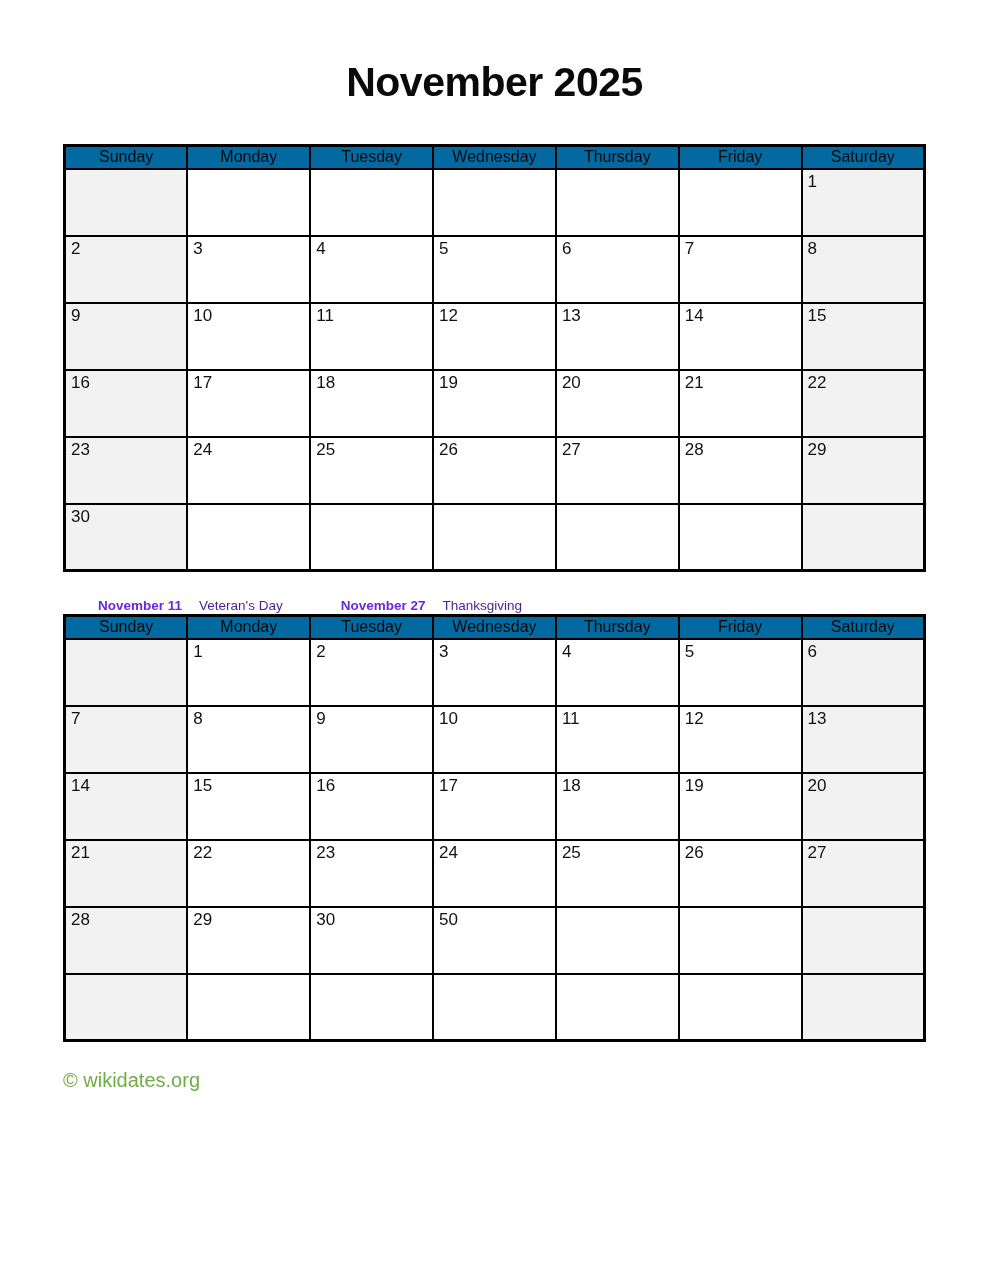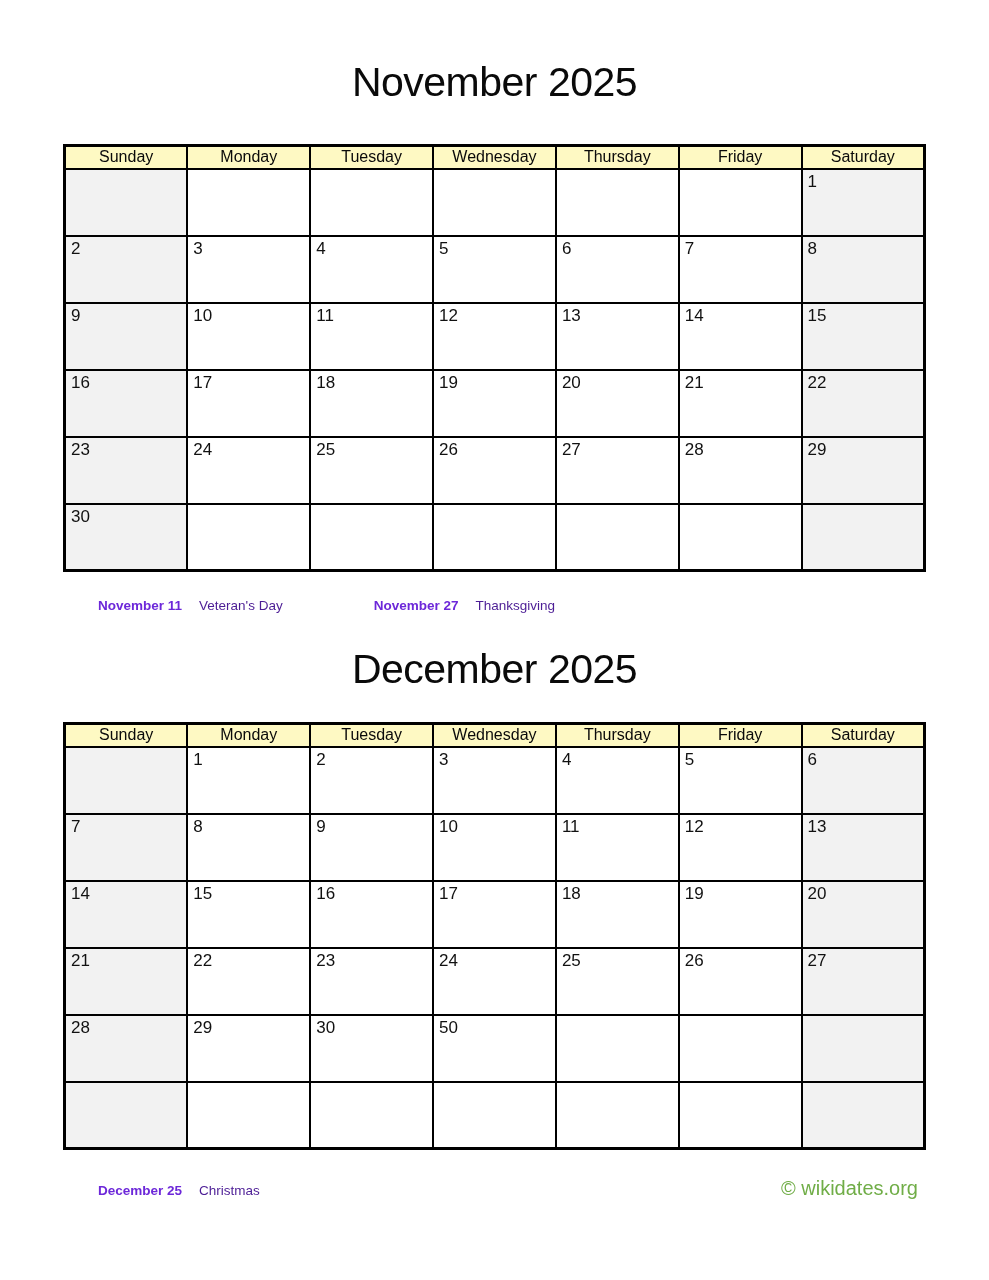--- a/index.html
+++ b/index.html
@@ -13,32 +13,32 @@
   .page { padding:0 63px; }
 
   .month-title {
     text-align:center;
     font-size:41px;
     font-weight:500;
     letter-spacing:-0.5px;
     line-height:48px;
     color:#0a0a0a;
   }
-  .month-nov .month-title { padding-top:58px; margin-bottom:38px; }
+  .month-nov .month-title { padding-top:58px; margin-bottom:38px;font-weight:bold; }
   .month-dec .month-title { padding-top:31px; margin-bottom:29px; }
 
   table.calendar {
     width:100%;
     border-collapse:collapse;
     border:3px solid #000;
     table-layout:fixed;
   }
   table.calendar th {
     border:2px solid #000;
-    background:#fef9c3;
+    background:#0369a1;
     height:23px;
     font-size:16px;
     font-weight:400;
     text-align:center;
     color:#0a0a0a;
   }
   table.calendar td {
     border:2px solid #000;
     height:67px;
     vertical-align:top;
@@ -53,21 +53,21 @@
     color:#111;
   }
 
   .holidays {
     padding:25px 0 0 35px;
     font-size:13.5px;
     line-height:17px;
     white-space:nowrap;
   }
   .holiday-item { display:inline-block; }
-  .holiday-item + .holiday-item { margin-left:91px; }
+  .holiday-item + .holiday-item { margin-left:58px; }
   .holiday-date { color:#6d28d9; font-weight:700; }
   .holiday-name { color:#4c1d95; margin-left:17px; }
 
   .page-footer {
     display:flex;
     justify-content:space-between;
     align-items:baseline;
     padding-right:8px;
   }
   .page-footer .holidays { padding-top:27px; }
@@ -150,21 +150,20 @@
             <td><span class="date-num"></span></td>
             <td><span class="date-num"></span></td>
             <td class="weekend"><span class="date-num"></span></td>
           </tr>
         </tbody>
     </table>
     <div class="holidays"><span class="holiday-item"><span class="holiday-date">November 11</span><span class="holiday-name">Veteran's Day</span></span><span class="holiday-item"><span class="holiday-date">November 27</span><span class="holiday-name">Thanksgiving</span></span></div>
   </section>
 
   <section class="month month-dec">
-    <h1 class="month-title">December 2025</h1>
     <table class="calendar">
       <thead>
         <tr>
             <th>Sunday</th>
             <th>Monday</th>
             <th>Tuesday</th>
             <th>Wednesday</th>
             <th>Thursday</th>
             <th>Friday</th>
             <th>Saturday</th>
@@ -223,17 +222,16 @@
             <td><span class="date-num"></span></td>
             <td><span class="date-num"></span></td>
             <td><span class="date-num"></span></td>
             <td class="weekend"><span class="date-num"></span></td>
           </tr>
         </tbody>
     </table>
   </section>
 
   <div class="page-footer">
-    <div class="holidays"><span class="holiday-item"><span class="holiday-date">December 25</span><span class="holiday-name">Christmas</span></span></div>
     <div class="credit">© wikidates.org</div>
   </div>
 
 </div>
 
 </body></html>

